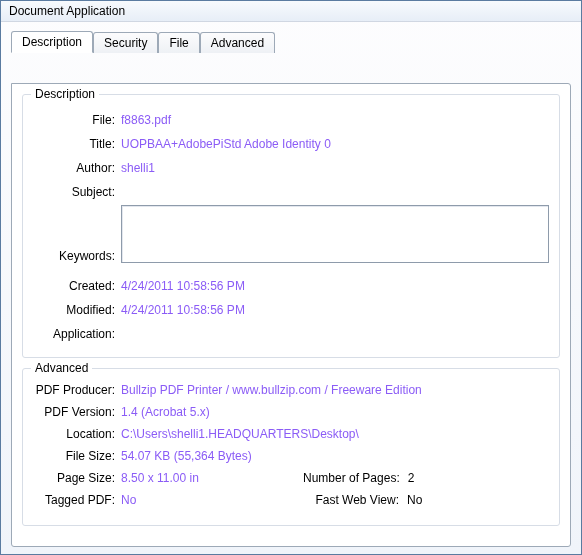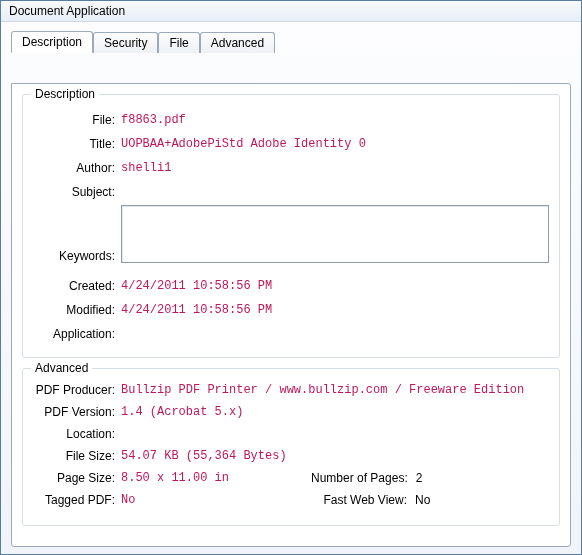--- a/index.html
+++ b/index.html
@@ -96,39 +96,38 @@
     min-height: 18px;
   }
   .label {
     width: 88px;
     text-align: right;
     padding-right: 6px;
     color: #000;
   }
   .value {
     flex: 1;
-    color: #be185d;
-    font-family: Liberation Mono, monospace;
+    color: #8b5cf6;
   }
   .keywords-box {
     flex: 1;
     height: 58px;
     border: 1px solid #8e9bab;
     background: #fff;
     box-shadow: inset 1px 1px 0 #e3e7ee;
   }
   .advrow {
     display: flex;
     align-items: center;
     margin-bottom: 8px;
   }
   .advrow .cell2 {
     display: flex;
     align-items: center;
-    margin-left: 40px;
+    margin-left: 32px;
   }
   .sublabel {
     text-align: right;
     padding-right: 8px;
     white-space: nowrap;
   }
   .footer {
     height: 42px;
     padding: 20px 10px;
     display: flex;
@@ -211,20 +210,21 @@
         <div class="advrow">
           <div class="label">PDF Producer:</div>
           <div class="value">Bullzip PDF Printer / www.bullzip.com / Freeware Edition</div>
         </div>
         <div class="advrow">
           <div class="label">PDF Version:</div>
           <div class="value">1.4 (Acrobat 5.x)</div>
         </div>
         <div class="advrow">
           <div class="label">Location:</div>
+          <div class="value">C:\Users\shelli1.HEADQUARTERS\Desktop\</div>
         </div>
         <div class="advrow">
           <div class="label">File Size:</div>
           <div class="value">54.07 KB (55,364 Bytes)</div>
         </div>
         <div class="advrow">
           <div class="label">Page Size:</div>
           <div class="value" style="flex:0 0 150px;">8.50 x 11.00 in</div>
           <div class="cell2">
             <div class="sublabel">Number of Pages:</div>

